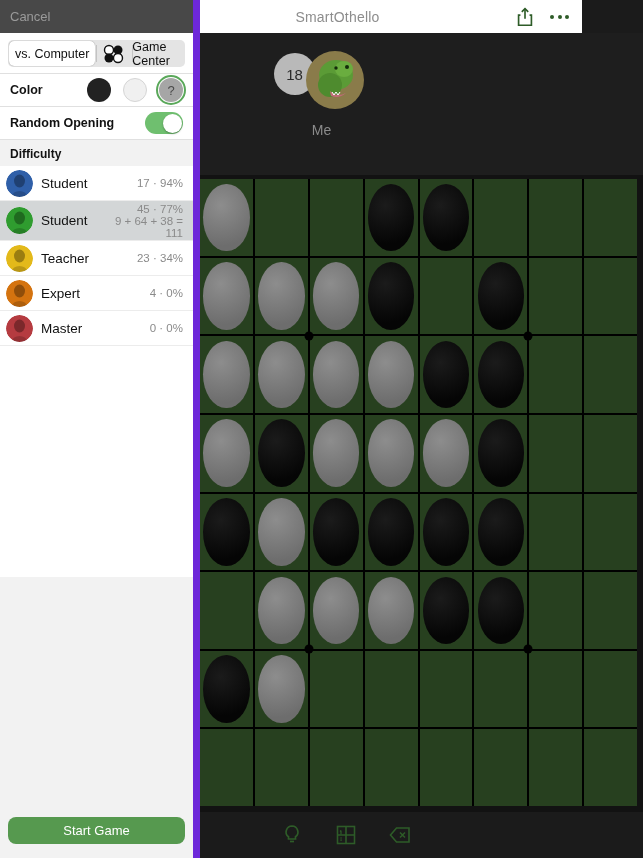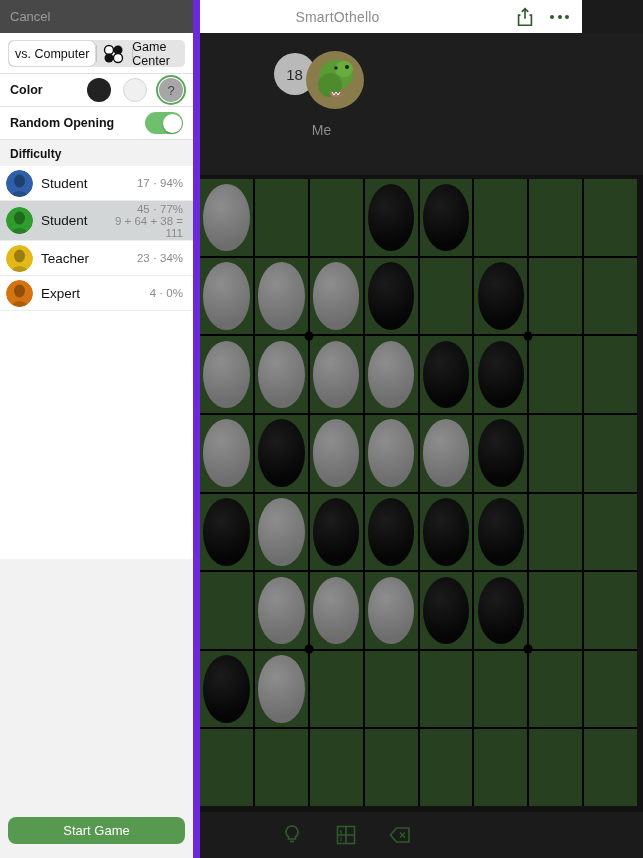--- a/index.html
+++ b/index.html
@@ -481,20 +481,31 @@
             <div class="diff-avatar"><svg viewBox="0 0 27 27">
                 <circle cx="13.5" cy="13.5" r="13.5" fill="#d4730f"></circle>
                 <ellipse cx="13.5" cy="11" rx="5.5" ry="6.5" fill="rgba(0,0,0,.32)"></ellipse>
                 <path d="M5 27 a9 9 0 0 1 17 0 Z" fill="rgba(0,0,0,.18)"></path>
               </svg></div>
             <div class="diff-name">Expert</div>
             <div class="diff-stats">
               <div class="diff-main">4 · 0%</div>
             </div>
           </div>
+          <div class="diff-row">
+            <div class="diff-avatar"><svg viewBox="0 0 27 27">
+                <circle cx="13.5" cy="13.5" r="13.5" fill="#b53b40"></circle>
+                <ellipse cx="13.5" cy="11" rx="5.5" ry="6.5" fill="rgba(0,0,0,.32)"></ellipse>
+                <path d="M5 27 a9 9 0 0 1 17 0 Z" fill="rgba(0,0,0,.18)"></path>
+              </svg></div>
+            <div class="diff-name">Master</div>
+            <div class="diff-stats">
+              <div class="diff-main">0 · 0%</div>
+            </div>
+          </div>
         </div>
     </div>
 
     <div id="sb-spacer"></div>
 
     <div id="sb-footer">
       <div id="start-btn">Start Game</div>
     </div>
   </div>
 </div>

